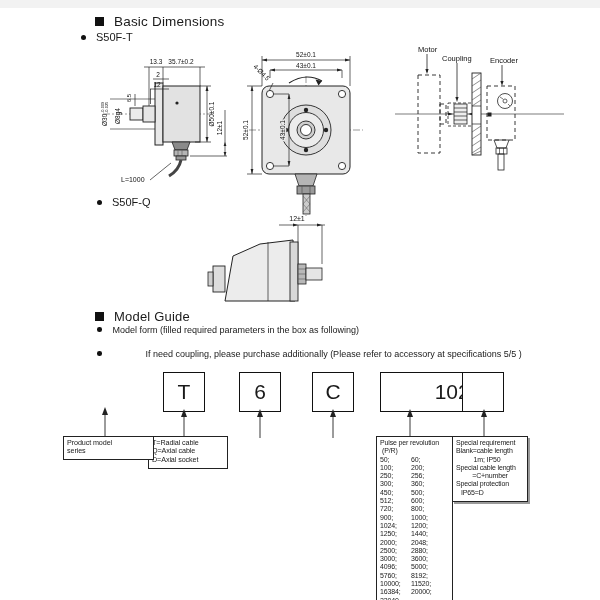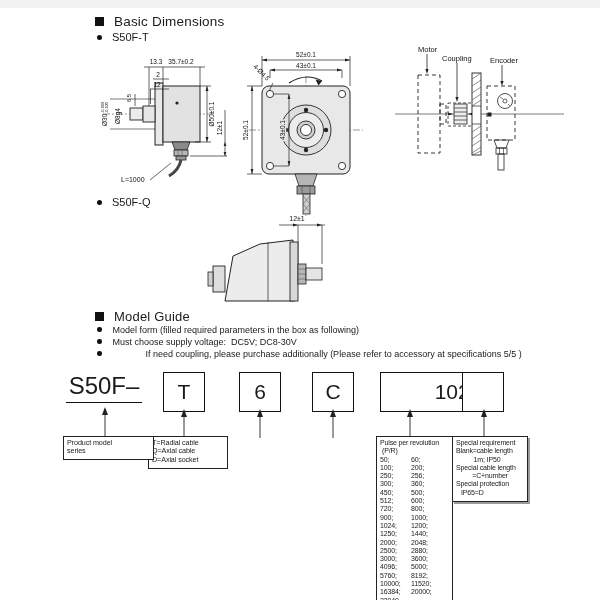--- a/index.html
+++ b/index.html
@@ -32,21 +32,21 @@
 </style>
 </head>
 <body>
 
 <div id="page">
 
   <div class="abs hdr" style="left:95px;top:6px;">
     <span class="sq"></span>
     <span class="h1t">Basic Dimensions</span>
   </div>
-  <div class="abs hdr" style="left:97px;top:23px;">
+  <div class="abs hdr" style="left:81px;top:23px;">
     <span class="dot"></span>
     <span class="h2t">S50F-T</span>
   </div>
 
   <svg class="abs" style="left:95px;top:44px;" width="150" height="140" viewBox="0 0 150 140">
 
     <line x1="8" y1="62" x2="118" y2="62" stroke="#555" stroke-width="0.6" stroke-dasharray="7 2 2 2"></line>
 
     <g>
       <rect x="60" y="31" width="8" height="62" fill="#e8e8e8" stroke="#222" stroke-width="1"></rect>
@@ -266,30 +266,25 @@
   </svg>
 
   <div class="abs hdr" style="left:95px;top:301px;">
     <span class="sq"></span>
     <span class="h1t" style="font-size:13px;">Model Guide</span>
   </div>
   <div class="abs note" style="left:97px;top:317px;">
     <span class="dot"></span>
     <span>Model form (filled required parameters in the box as following)</span>
   </div>
-  <div class="abs note" style="left:97px;top:329px;">
-    <span class="dot"></span>
-    <span>Must choose supply voltage:  DC5V; DC8-30V</span>
-  </div>
   <div class="abs note" style="left:97px;top:341px;gap:44px;">
     <span class="dot"></span>
     <span>If need coupling, please purchase additionally (Please refer to accessory at specifications 5/5 )</span>
   </div>
 
-  <div class="abs prefix" style="left:66px;top:361px;width:76px;">S50F–</div>
   <div class="abs mbox" style="left:163px;top:364px;width:40px;">T</div>
   <div class="abs mbox" style="left:239px;top:364px;width:40px;">6</div>
   <div class="abs mbox" style="left:312px;top:364px;width:40px;">C</div>
   <div class="abs mbox" style="left:380px;top:364px;width:58px;padding-left:48px;">1024</div>
   <div class="abs mbox" style="left:462px;top:364px;width:40px;"></div>
 
   <svg class="abs" style="left:0;top:396px;" width="600" height="36" viewBox="0 0 600 36">
     <g stroke="#222" stroke-width="0.9">
       <line x1="105" y1="10" x2="105" y2="34"></line>
         <line x1="184" y1="12" x2="184" y2="34"></line>

